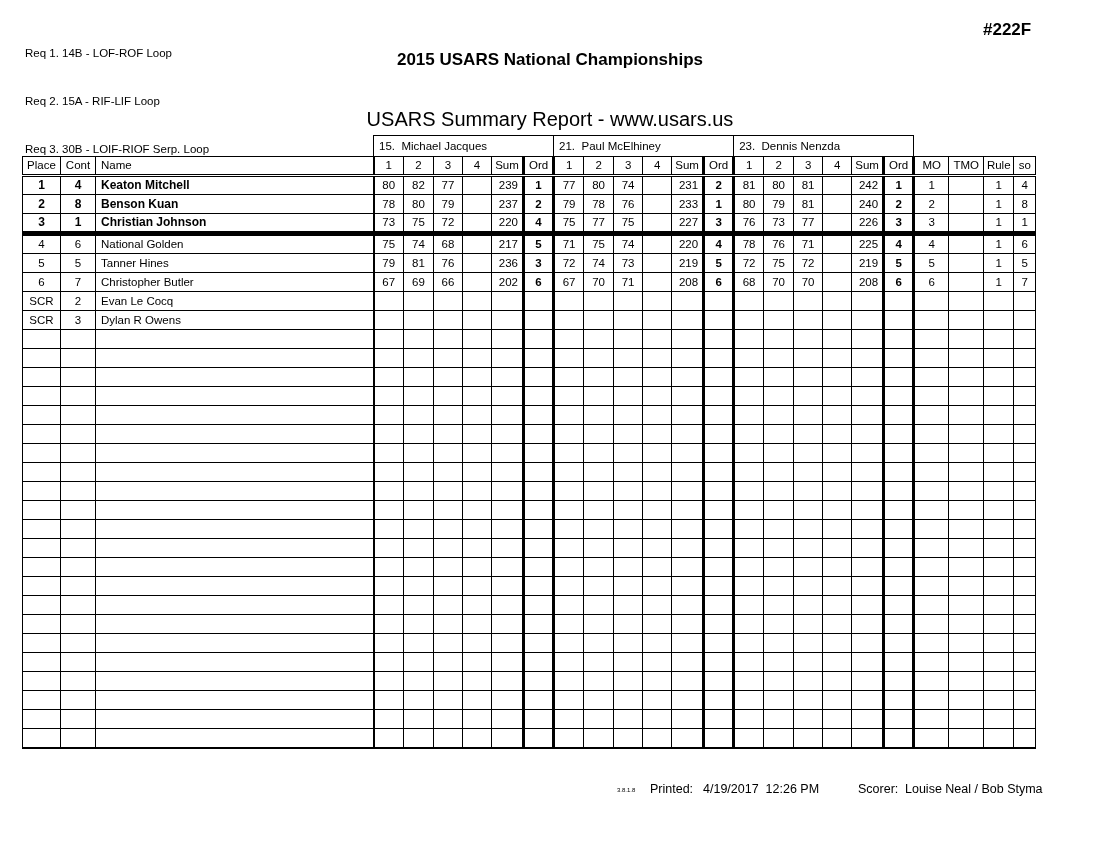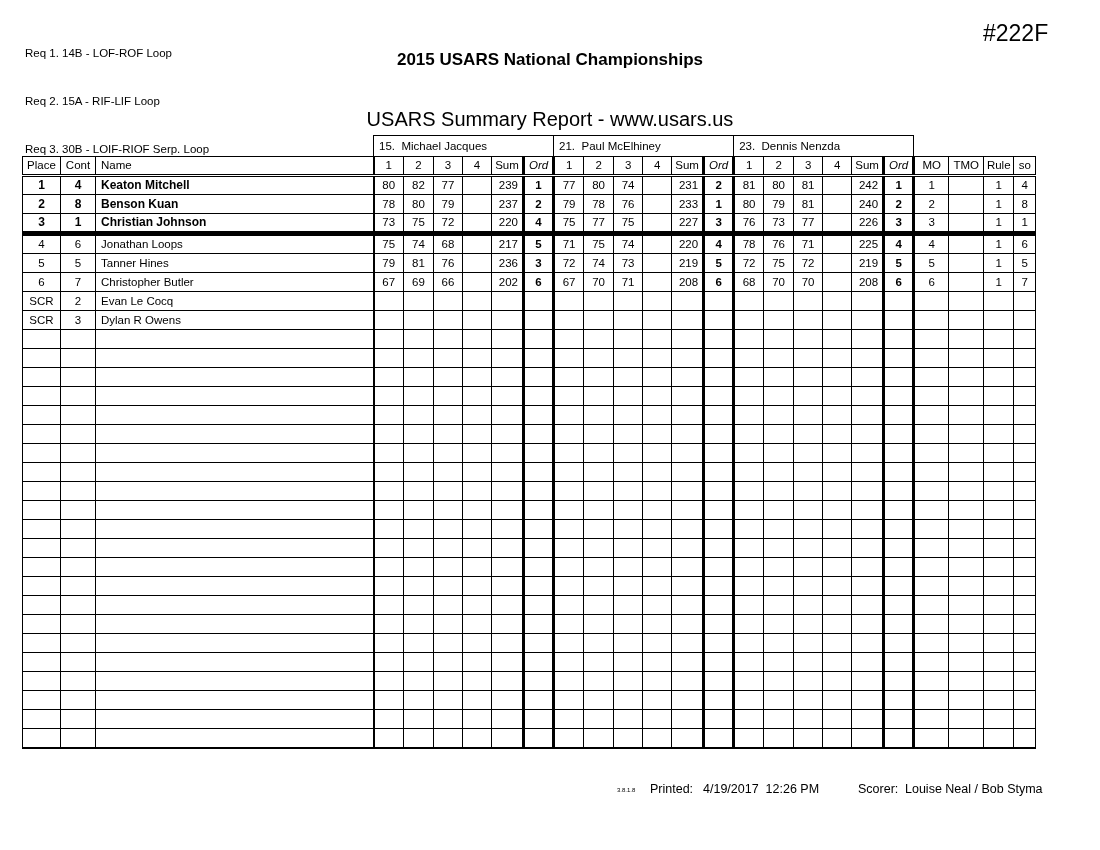--- a/index.html
+++ b/index.html
@@ -19,21 +19,21 @@
   .chead {
     position: absolute; left: 0; top: 12px; width: 1100px;
     text-align: center; white-space: pre;
   }
   .chead .t1 { font-size: 17px; font-weight: bold; line-height: 24px; }
   .chead .t2 { font-size: 15px; line-height: 21px; }
   .chead .t3 { font-size: 19px; font-weight: bold; line-height: 26px; }
   .chead .t4 { font-size: 20px; line-height: 23px; }
   .evnum {
     position: absolute; left: 983px; top: 20px;
-    font-size: 23px; font-weight: normal;
+    font-size: 17px; font-weight: bold;
   }
 
   
   table.results {
     position: absolute; left: 22px; top: 135px;
     width: 1013px; table-layout: fixed;
     border-collapse: collapse;
   }
   th, td {
     border: 1px solid #000;
@@ -43,21 +43,21 @@
     text-align: center;
     white-space: pre; overflow: hidden;
   }
   tr.judgerow th, tr.judgerow td { height: 21px; margin-left: 40px; }
   td.spacer, tr.judgerow td.spacer { border: none; background: transparent; }
   th.judge { text-align: left; padding-left: 5px; }
   tr.colhead th { border-bottom: 3px double #000; margin-top: 20px; }
   .name { text-align: left; padding-left: 5px; }
   .sum  { text-align: right; padding-right: 4px; }
   .ord  { border-left: 3px solid #000; border-right: 3px solid #000; font-weight: bold; }
-  th.ord { font-weight: normal; font-style: italic; }
+  th.ord { font-weight: normal; }
   .jstart { border-left: 2px solid #000; }
   tr.boldrow .place, tr.boldrow .cont, tr.boldrow .name { font-weight: bold; font-size: 12px; }
   tr.sep td { border-bottom: 5px solid #000; }
   tbody tr:last-child td { border-bottom: 2px solid #000; }
 
   
   .foot { position: absolute; left: 0; top: 0; width: 1100px; height: 850px; pointer-events: none; text-align: right; }
   .foot span { position: absolute; white-space: pre; }
   .version { left: 617px; top: 787px; font-size: 6px; }
   .plabel  { left: 650px; top: 782px; font-size: 12.5px; }
@@ -227,21 +227,21 @@
         <td class="sum">226</td>
         <td class="ord">3</td>
         <td class="mo">3</td>
         <td class="tmo"></td>
         <td class="rule">1</td>
         <td class="so">1</td>
       </tr>
       <tr>
         <td class="place">4</td>
         <td class="cont">6</td>
-        <td class="name">Jonathan Loops</td>
+        <td class="name">National Golden</td>
         <td class="score jstart">75</td>
         <td class="score">74</td>
         <td class="score">68</td>
         <td class="score"></td>
         <td class="sum">217</td>
         <td class="ord">5</td>
         <td class="score">71</td>
         <td class="score">75</td>
         <td class="score">74</td>
         <td class="score"></td>

